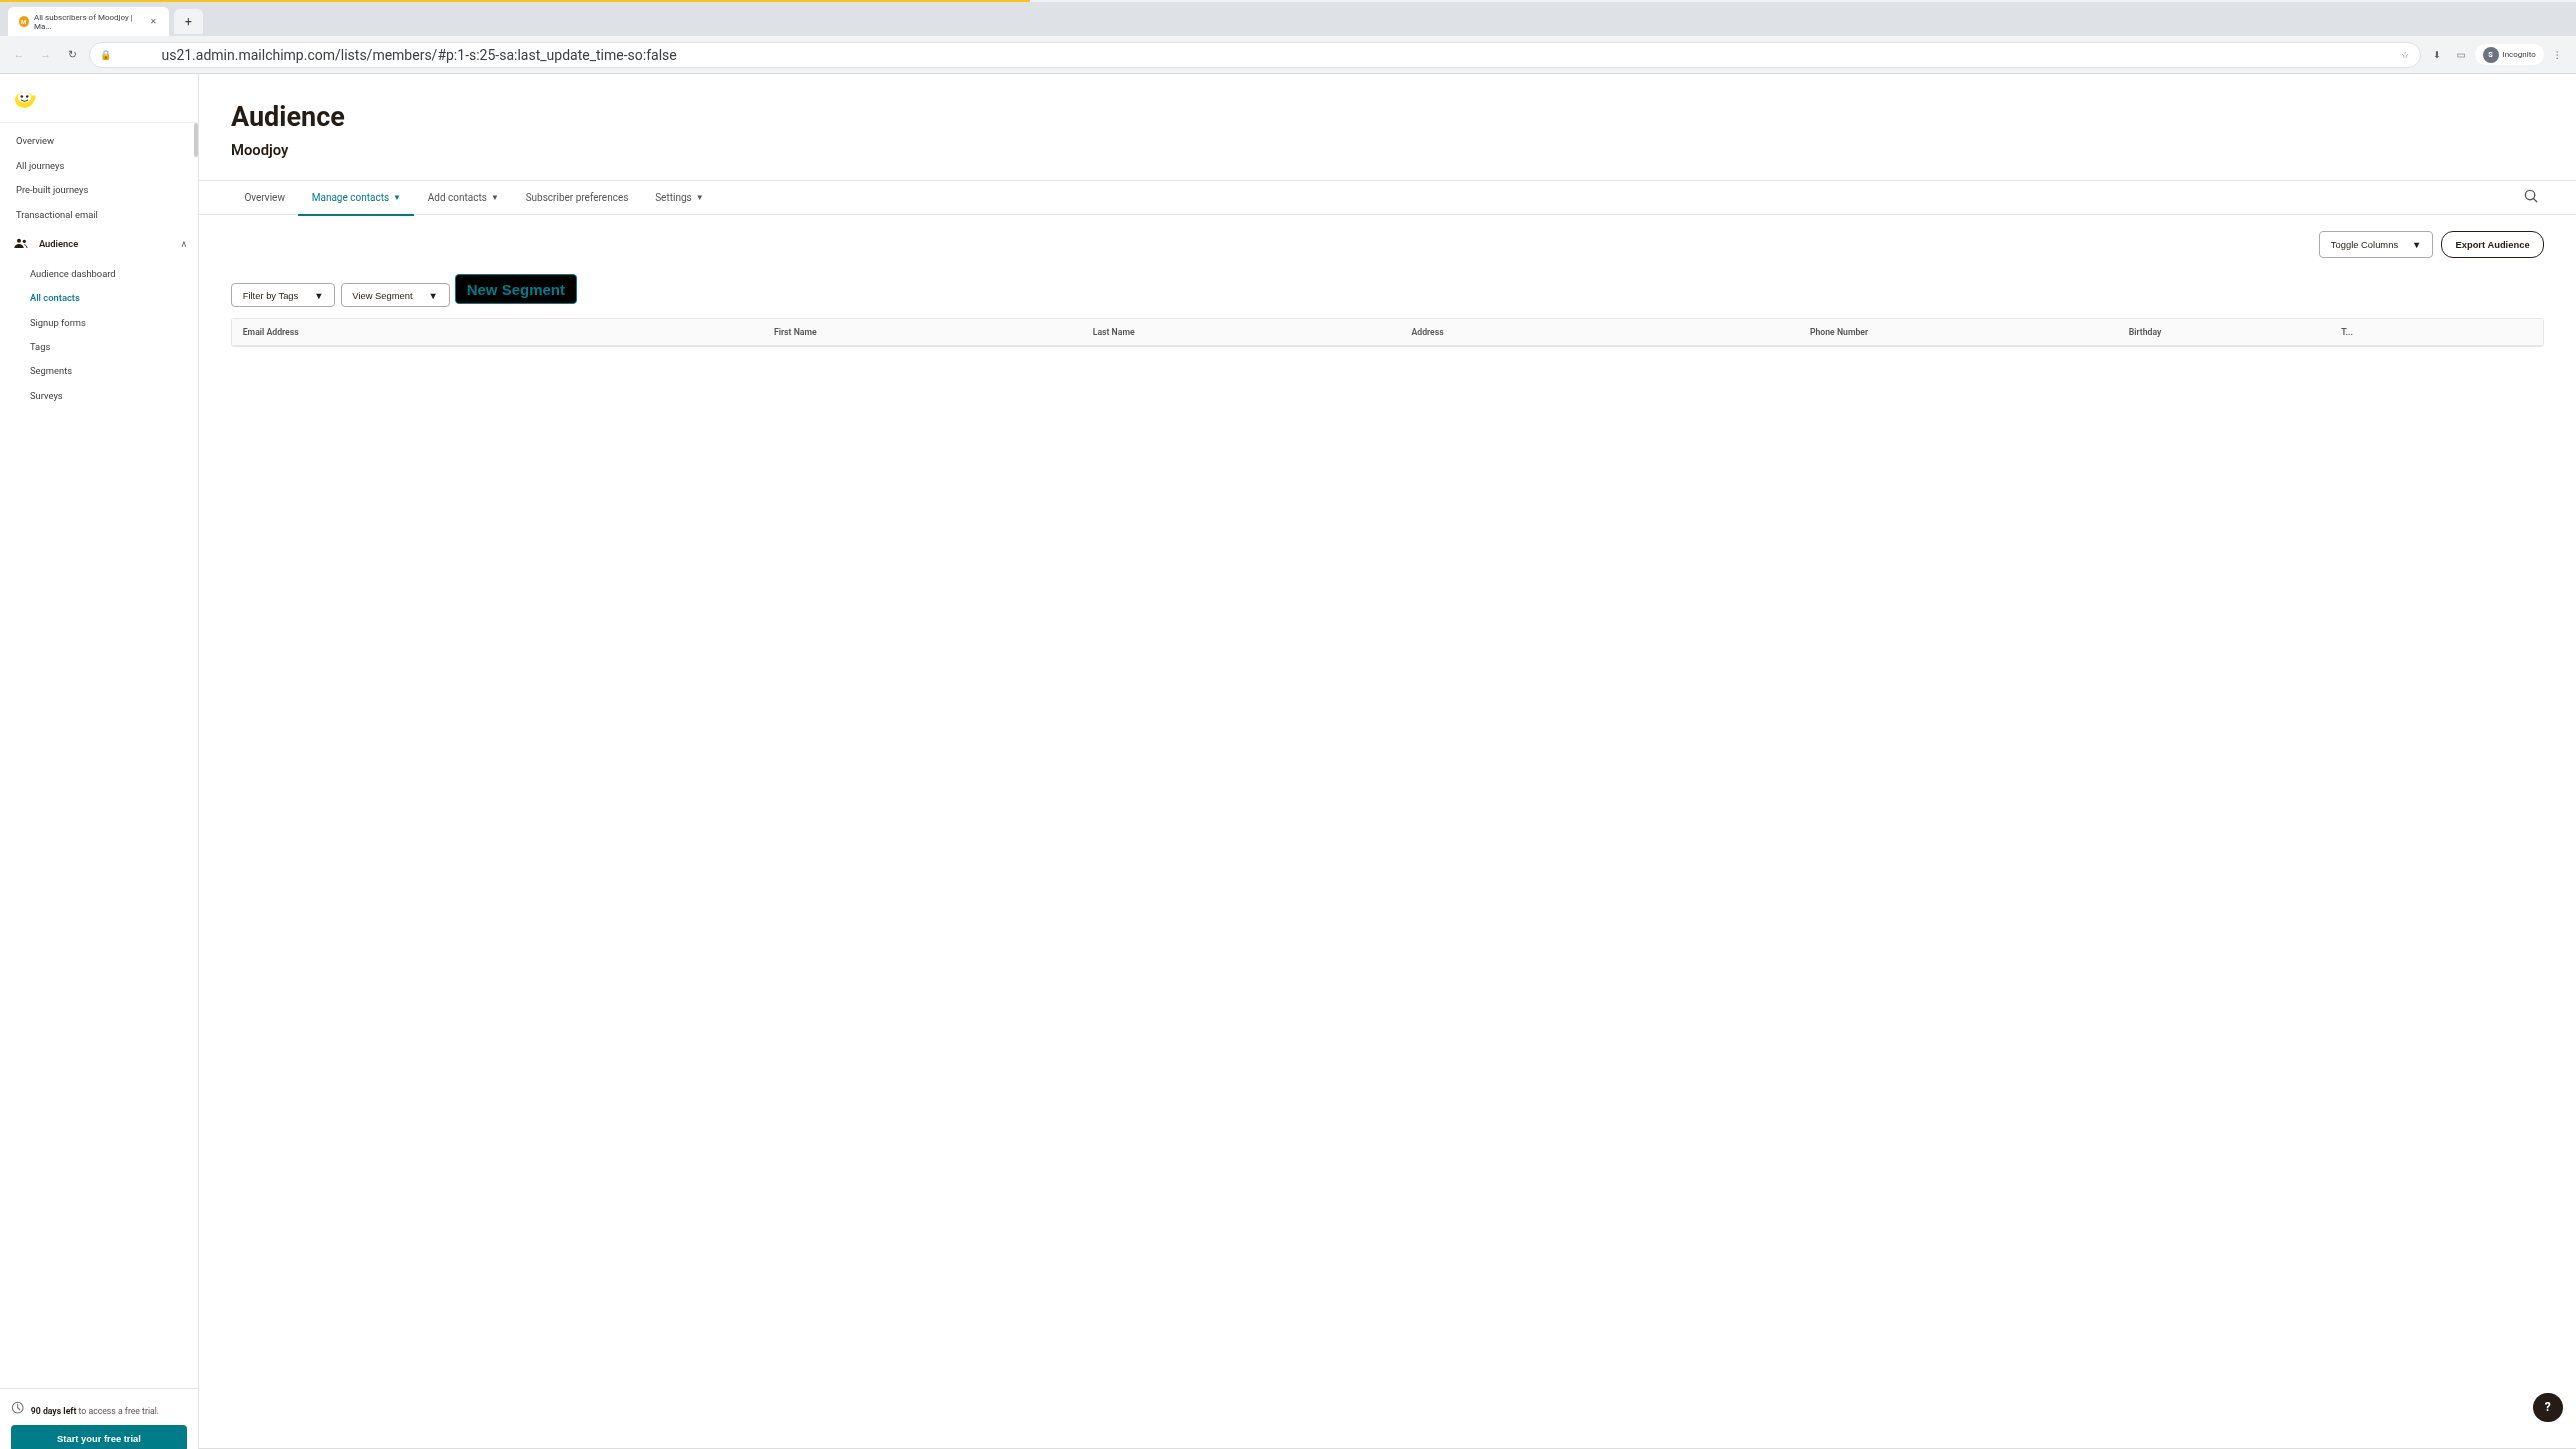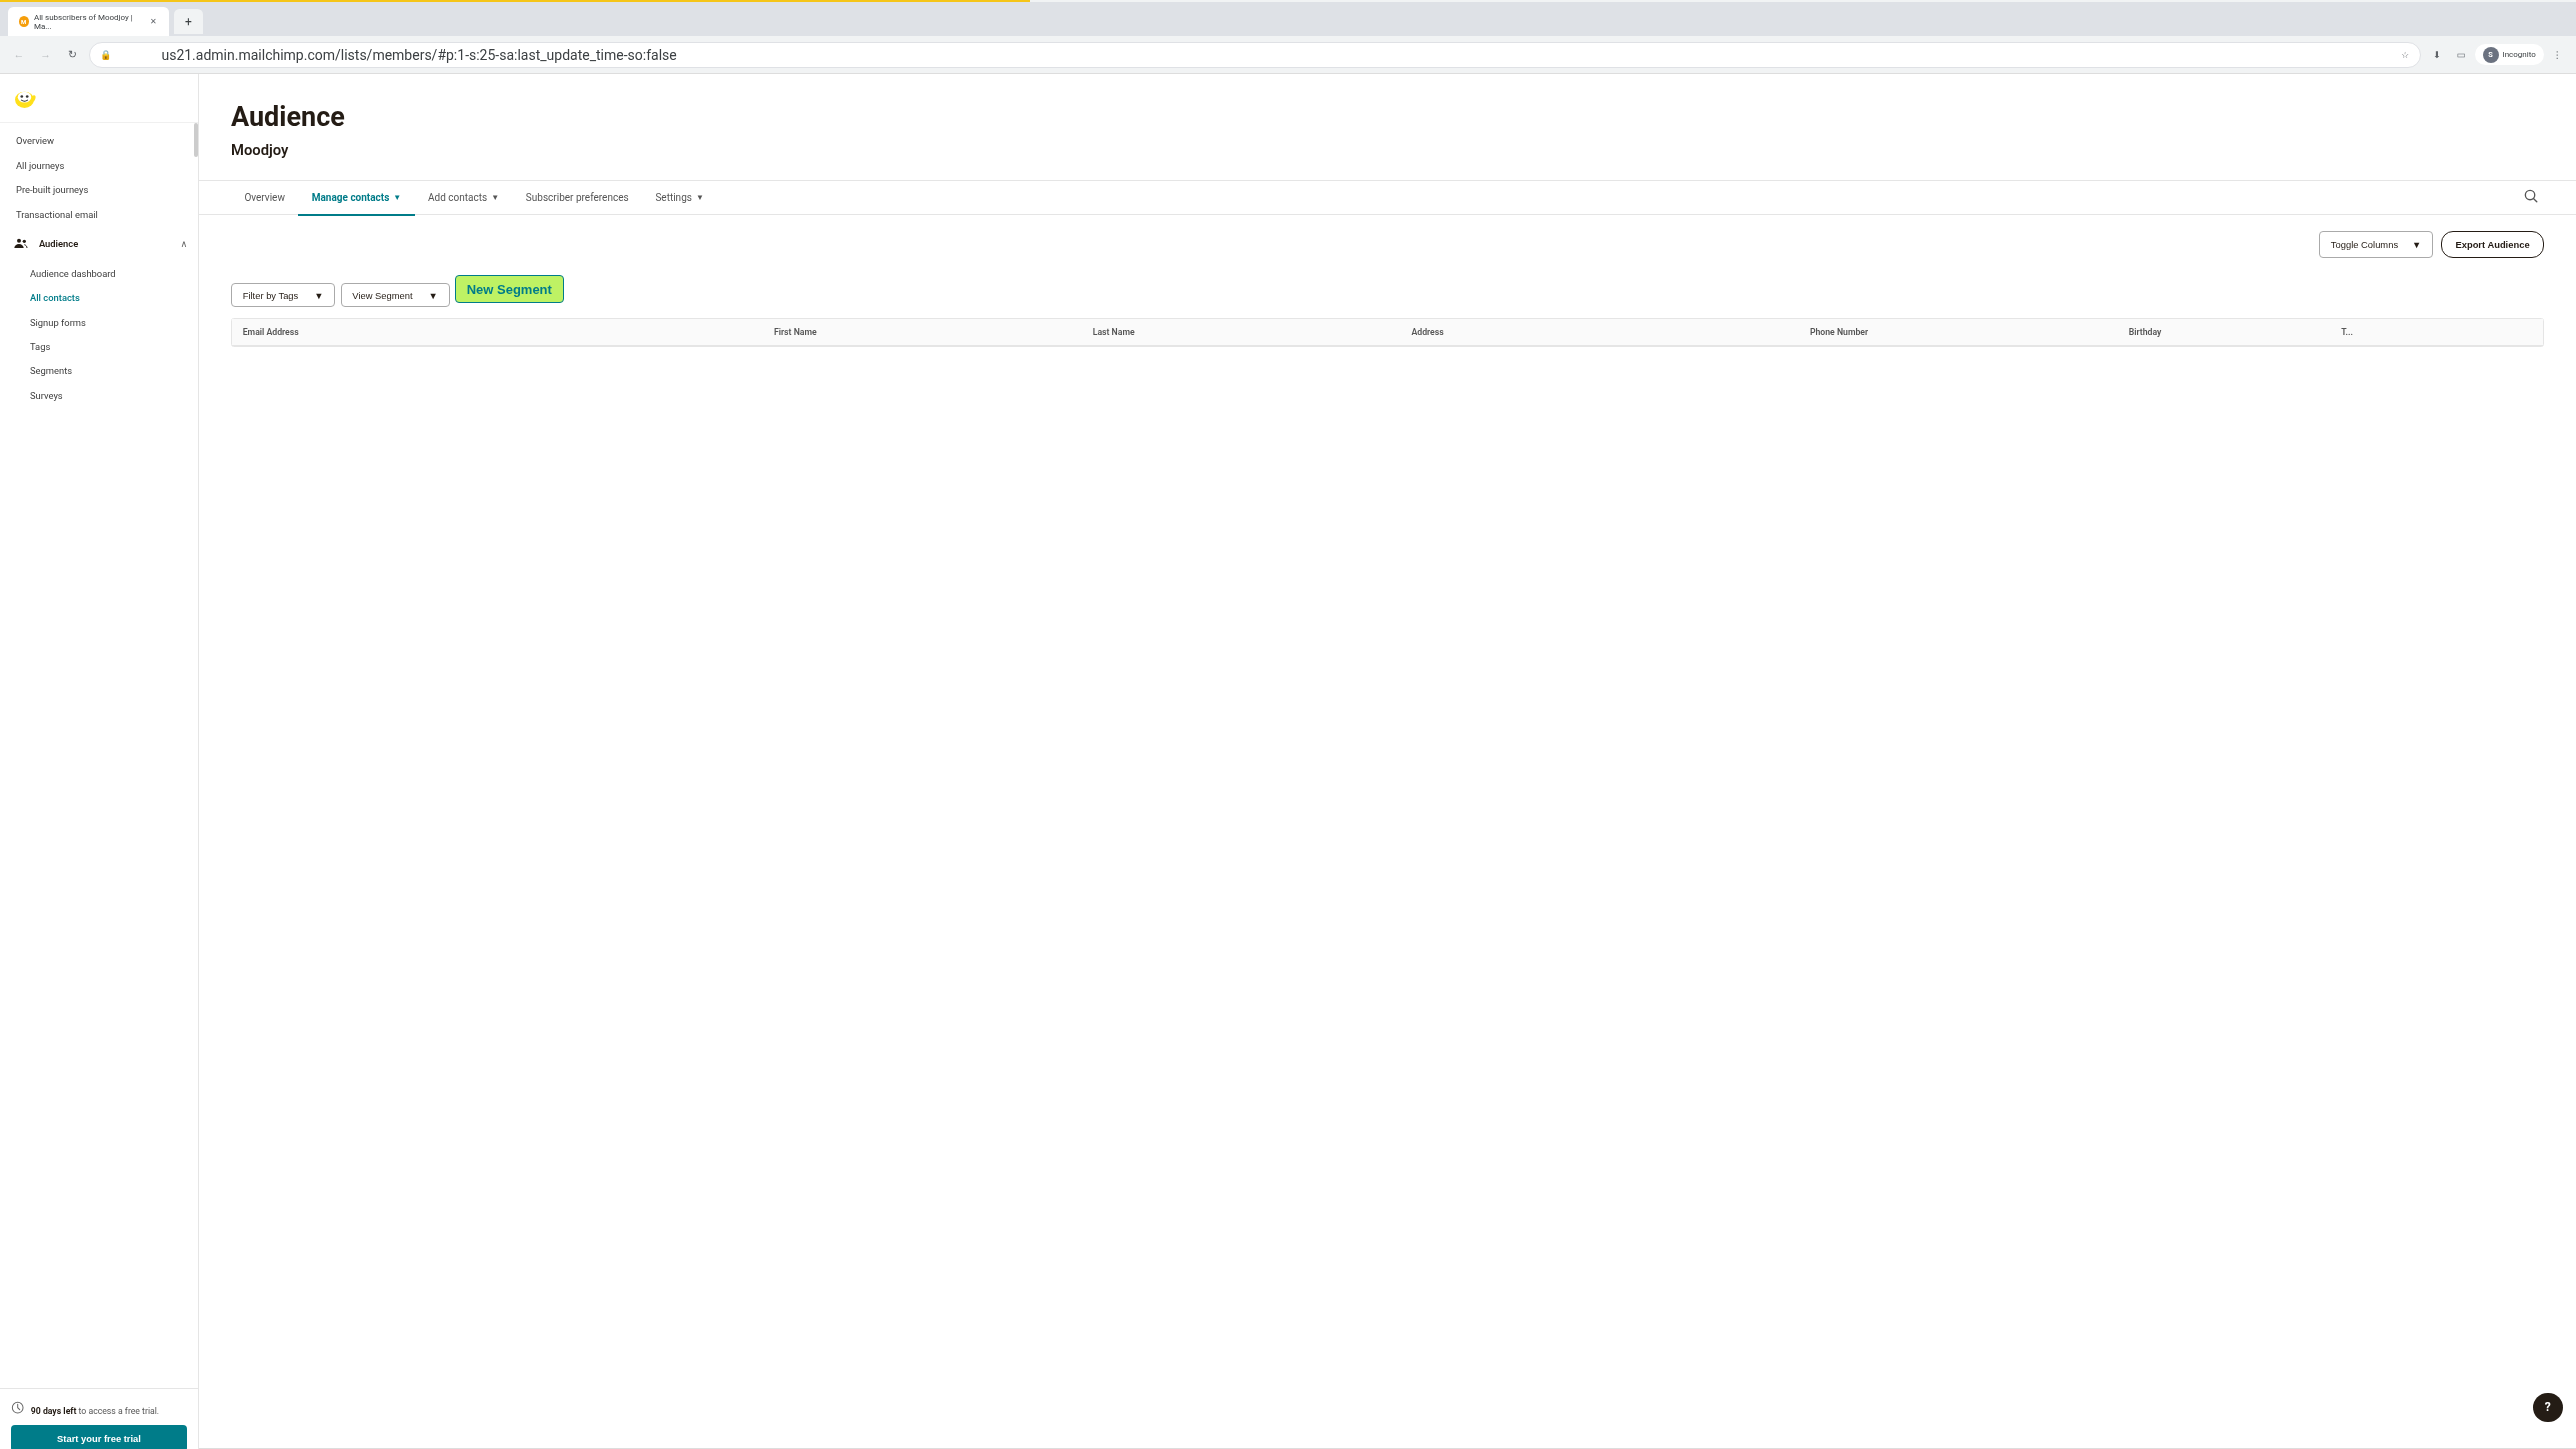--- a/index.html
+++ b/index.html
@@ -52,36 +52,36 @@
 
     .page-header { padding: 27px 32px 16px; border-bottom: 0.7px solid #e5e5e5; }
     .page-title { font-size: 27px; font-weight: 700; color: #241c15; margin-bottom: 8px; }
     .audience-name { font-size: 14.8px; font-weight: 600; color: #241c15; margin-bottom: 5.4px; }
     .audience-stats { font-size: 10.7px; color: #555; }
     .audience-stats .highlight { color: #007c89; font-weight: 600; }
 
     
     .tab-bar { display: flex; align-items: center; padding: 0 32px; border-bottom: 1.3px solid #e5e5e5; gap: 0; }
     .tab-item { padding: 10.7px 13.4px; font-size: 10px; color: #555; cursor: pointer; border-bottom: 2px solid transparent; margin-bottom: -1.3px; white-space: nowrap; display: flex; align-items: center; gap: 4px; }
-    .tab-item.active { color: #007c89; border-bottom-color: #007c89; font-weight: 700; }
+    .tab-item.active { color: #007c89; border-bottom-color: #007c89; font-weight: 400; }
     .tab-item .chevron { font-size: 8px; }
     .tab-search-btn { margin-left: auto; padding: 5.4px; color: #555; cursor: pointer; font-size: 13.4px; }
 
     
     .content-area { flex: 1; overflow-y: auto; padding: 16px 32px; }
 
     
     .toolbar { display: flex; align-items: center; justify-content: flex-end; margin-bottom: 13.4px; gap: 8px; }
     .toggle-columns-btn { padding: 6.7px 10.7px; border: 0.7px solid #aaa; border-radius: 4px; background: #fff; font-size: 9.4px; color: #241c15; cursor: pointer; display: flex; align-items: center; gap: 14px; }
     .export-btn { padding: 6.7px 13.4px; border: 1.3px solid #241c15; border-radius: 12px; background: #fff; font-size: 9.4px; font-weight: 600; color: #241c15; cursor: pointer; }
 
     
     .filter-bar { display: flex; align-items: center; gap: 5.4px; margin-bottom: 10.7px; }
     .filter-btn { padding: 5.4px 10.7px; border: 0.7px solid #aaa; border-radius: 4px; background: #fff; font-size: 9.4px; color: #241c15; cursor: pointer; display: flex; align-items: flex-start; gap: 16px; margin-top: 12px; }
-    .new-segment-btn { padding: 5.4px 10.7px; border: 1.3px solid #007c89; border-radius: 4px; background: #bef264; font-size: 13px; font-weight: 600; color: #007c89; cursor: pointer; }
+    .new-segment-btn { padding: 5.4px 10.7px; border: 1.3px solid #007c89; border-radius: 4px; background: #000000; font-size: 15px; font-weight: 600; color: #007c89; cursor: pointer; }
 
     
     .table-container { background: #84cc16; border: 0.7px solid #e5e5e5; border-radius: 2.7px; }
     .table-header { display: grid; grid-template-columns: 2fr 1.2fr 1.2fr 1.5fr 1.2fr 0.8fr 0.8fr; background: #fafafa; border-bottom: 0.7px solid #e5e5e5; }
     .th { padding: 8px 10.7px; font-size: 8.7px; font-weight: 600; color: #555; text-align: left; }
 
     
     .status-bar { padding: 2.7px 8px; background: #f1f3f4; font-size: 8px; color: #5f6368; border-top: 0.7px solid #ddd; }
 
     

